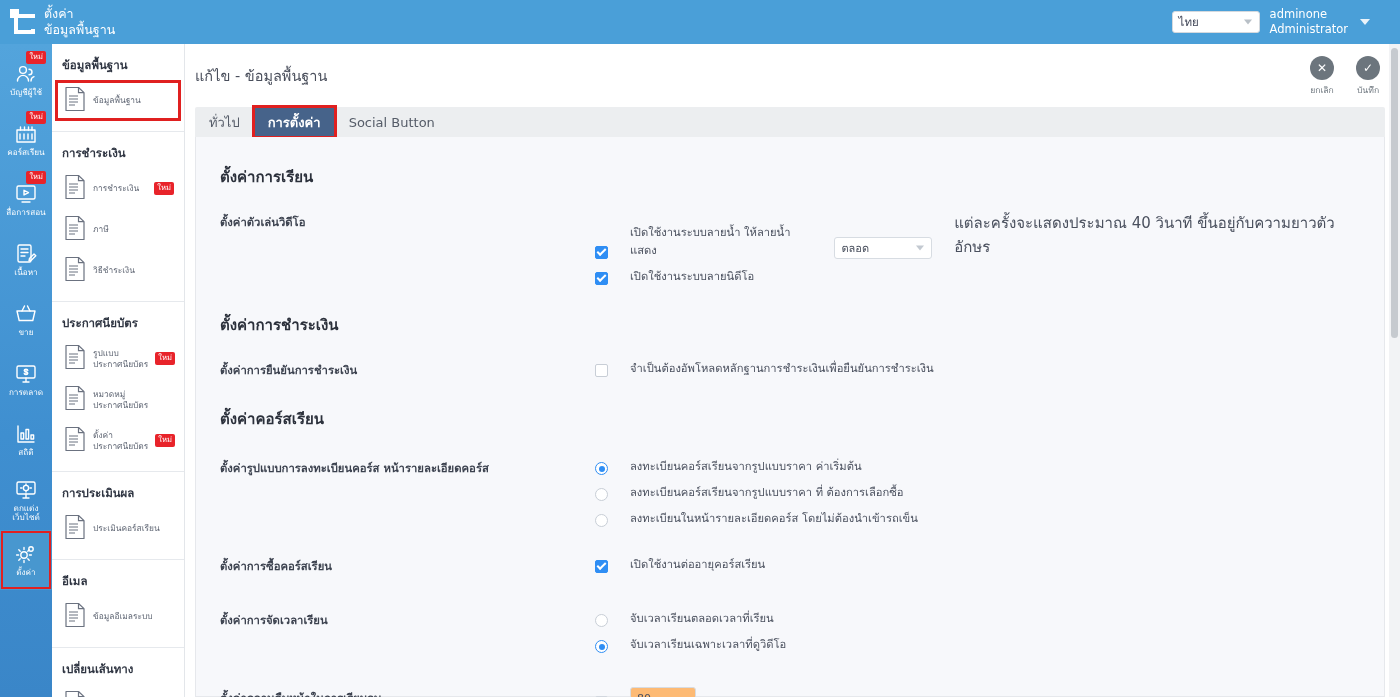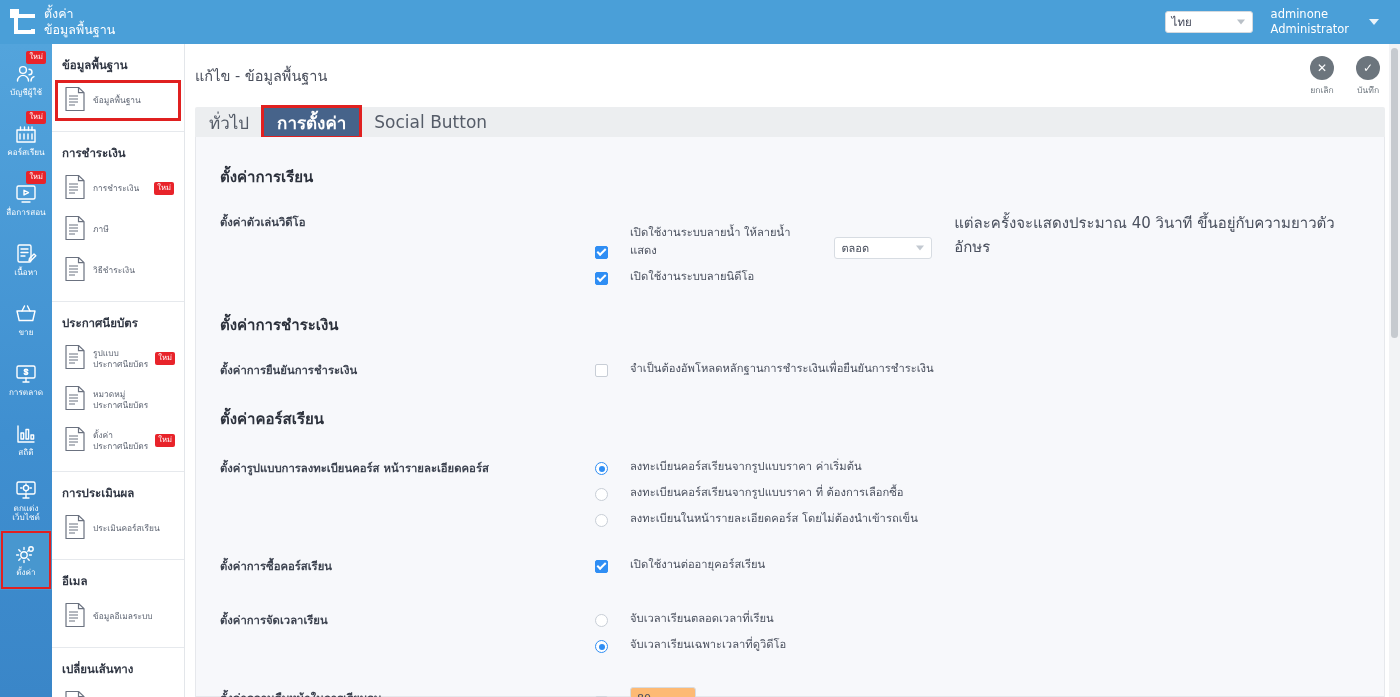--- a/index.html
+++ b/index.html
@@ -36,22 +36,22 @@
     border: 4px solid #fff; border-left: 4px solid #fff;
   }
   .logo-mark .notch {
     position: absolute; right: -1px; top: 9px; width: 10px; height: 11px;
     background: #4a9fd8;
   }
   .logo-text { line-height: 1.25; color: #fff; font-size: 12.5px; }
   .logo-text div { white-space: nowrap; }
 
   .topbar-right {
-    margin-left: auto; display: flex; align-items: center; gap: 18px;
-    padding-right: 21px;
+    margin-left: auto; display: flex; align-items: center; gap: 10px;
+    padding-right: 30px;
   }
   .lang-select {
     width: 88px; height: 22px; background: #fff; border: 1px solid #d4d9de;
     border-radius: 3px; display: flex; align-items: center;
     padding: 0 6px; font-size: 11.5px; color: #3a3f51;
     position: relative;
   }
   .lang-select .caret {
     position: absolute; right: 7px; top: 50%; transform: translateY(-50%);
     width: 0; height: 0; border-left: 4px solid transparent;
@@ -144,21 +144,21 @@
     font-size: 12px; line-height: 1;
   }
   .action-label { font-size: 8.6px; color: #6c757d; }
 
   .tabs {
     position: absolute; left: 10px; top: 63px; width: 1190px; height: 30px;
     background: #eceef0; border-radius: 2px 2px 0 0;
     display: flex; align-items: stretch;
   }
   .tab {
-    display: flex; align-items: center; padding: 0 14px; font-size: 17px;
+    display: flex; align-items: center; padding: 0 14px; font-size: 13px;
     color: #555c68; cursor: pointer; position: relative;
   }
   .tab.active { background: #46638a; color: #ffffff; font-weight: bold; }
   .tab.active::after {
     content: ""; position: absolute; left: -2px; right: -2px; top: -2px; bottom: -2px;
     border: 3px solid #e02020; pointer-events: none;
   }
 
   .panel {
     position: absolute; left: 10px; top: 93px; width: 1190px; height: 560px;

